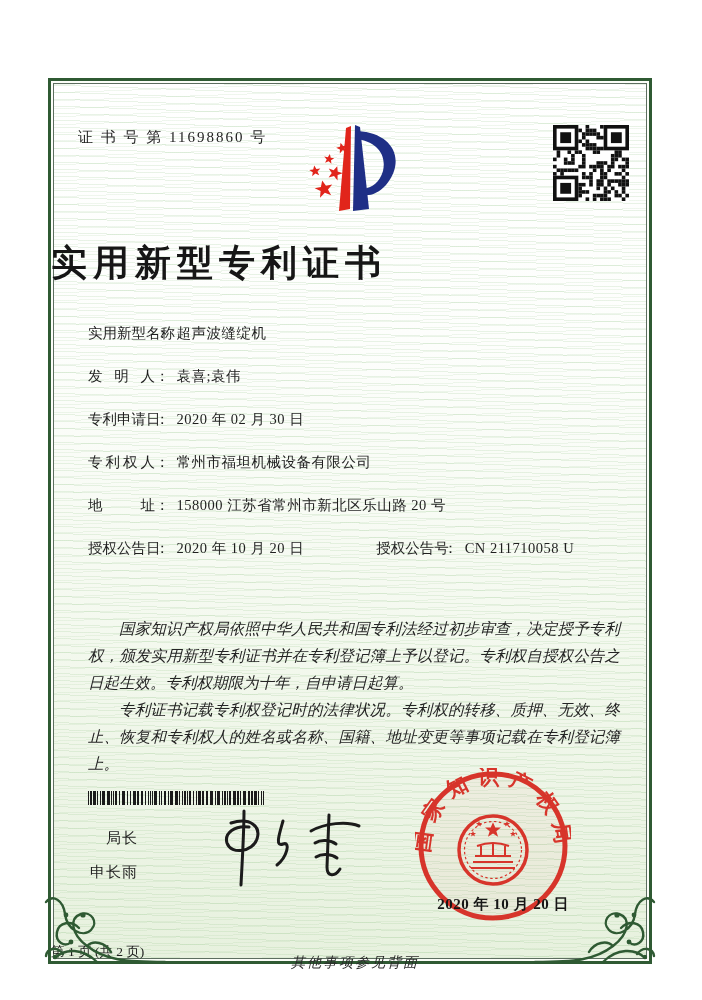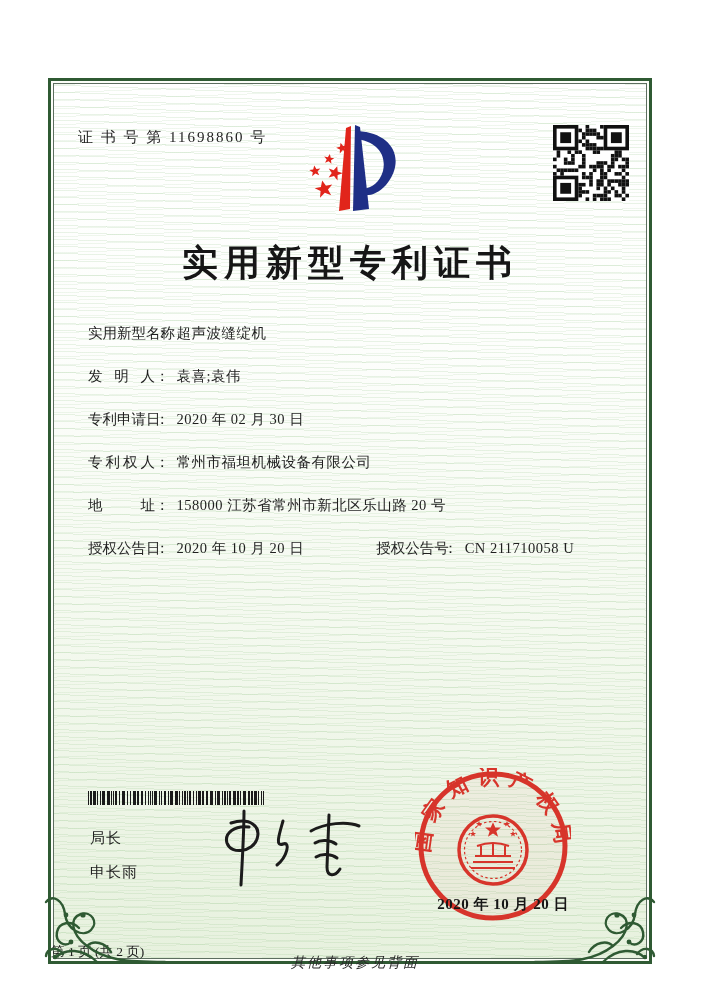--- a/index.html
+++ b/index.html
@@ -16,36 +16,36 @@
       linear-gradient(180deg,#ffffff 0%, #fdfefc 30%, #f4f9ef 62%, #e7f1de 100%);
     margin-top: 23px;
   }
 
   .cert-no { position:absolute; left:27px; top:47px; font-size:15px; letter-spacing:2px; }
 
   .logo { position:absolute; left:50%; top:34px; transform:translateX(-50%); width:112px; height:104px; }
 
   .qr { position:absolute; right:20px; top:44px; width:76px; height:76px; background:#fff; }
 
-  .title { position:absolute; left:0; right:0; top:158px; text-align:center;
+  .title { position:absolute; left:0; right:0; top:158px; text-align:left;
            font-size:36px; font-weight:bold; letter-spacing:6px; color:#161616; }
 
   .fields { position:absolute; left:37px; top:243px; width:540px; font-size:14.5px; }
   .row { height:28px; margin-bottom:15px; white-space:nowrap; }
   .lbl { display:inline-block; width:67px; text-align:justify; text-align-last:justify; vertical-align:top; }
   .val { margin-left:7px; letter-spacing:0.5px; }
   .second-col { margin-left:72px; }
 
   .paragraphs { position:absolute; left:37px; top:534px; width:532px;
                 font-size:15.5px; line-height:27px; font-style:italic; color:#242424; }
   .paragraphs p { text-indent:2em; text-align:justify; }
 
   .barcode { position:absolute; left:37px; top:710px; width:180px; height:14px; }
 
-  .director { position:absolute; left:39px; top:748px; font-size:15px; letter-spacing:1px; }
+  .director { position:absolute; left:39px; top:748px; font-size:15px; letter-spacing:1px;text-align:right; }
   .director .line2 { margin-top:15px; }
 
   .signature { position:absolute; left:160px; top:724px; width:160px; height:86px; }
 
   .seal { position:absolute; left:364px; top:687px; width:156px; height:156px; }
   .seal-date { position:absolute; left:372px; top:814px; width:160px; text-align:center;
                font-size:15px; font-weight:bold; letter-spacing:0.5px; color:#161616; }
 
   .page-indicator { position:absolute; left:0; right:0; top:862px; text-align:left; font-size:13.5px; }
 
@@ -247,20 +247,24 @@
         <span class="lbl">专利权人</span><span>：</span><span class="val">常州市福坦机械设备有限公司</span>
       </div>
       <div class="row">
         <span class="lbl">地址</span><span>：</span><span class="val">158000 江苏省常州市新北区乐山路 20 号</span>
       </div>
       <div class="row">
         <span class="lbl">授权公告日</span><span>：</span><span class="val">2020 年 10 月 20 日</span><span class="second-col"><span class="lbl">授权公告号</span><span>：</span><span class="val">CN 211710058 U</span></span>
       </div>
     </div>
 
+    <div class="paragraphs">
+      <p>国家知识产权局依照中华人民共和国专利法经过初步审查，决定授予专利权，颁发实用新型专利证书并在专利登记簿上予以登记。专利权自授权公告之日起生效。专利权期限为十年，自申请日起算。</p>
+      <p>专利证书记载专利权登记时的法律状况。专利权的转移、质押、无效、终止、恢复和专利权人的姓名或名称、国籍、地址变更等事项记载在专利登记簿上。</p>
+    </div>
 
     <svg class="barcode" viewBox="0 0 180 14" preserveAspectRatio="none">
         <rect x="0" y="0" width="1" height="14" fill="#1a1a1a"></rect>
         <rect x="2" y="0" width="2" height="14" fill="#1a1a1a"></rect>
         <rect x="5" y="0" width="3" height="14" fill="#1a1a1a"></rect>
         <rect x="9" y="0" width="1" height="14" fill="#1a1a1a"></rect>
         <rect x="12" y="0" width="1" height="14" fill="#1a1a1a"></rect>
         <rect x="14" y="0" width="3" height="14" fill="#1a1a1a"></rect>
         <rect x="19" y="0" width="3" height="14" fill="#1a1a1a"></rect>
         <rect x="23" y="0" width="1" height="14" fill="#1a1a1a"></rect>

